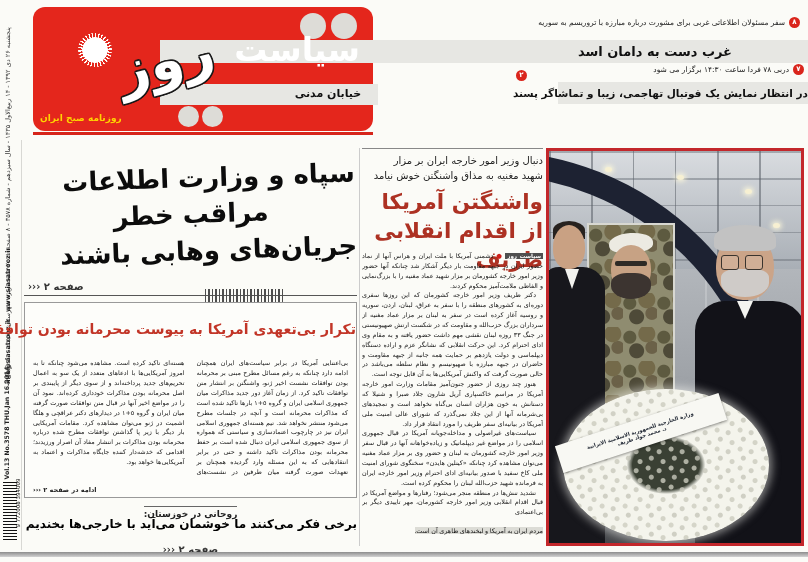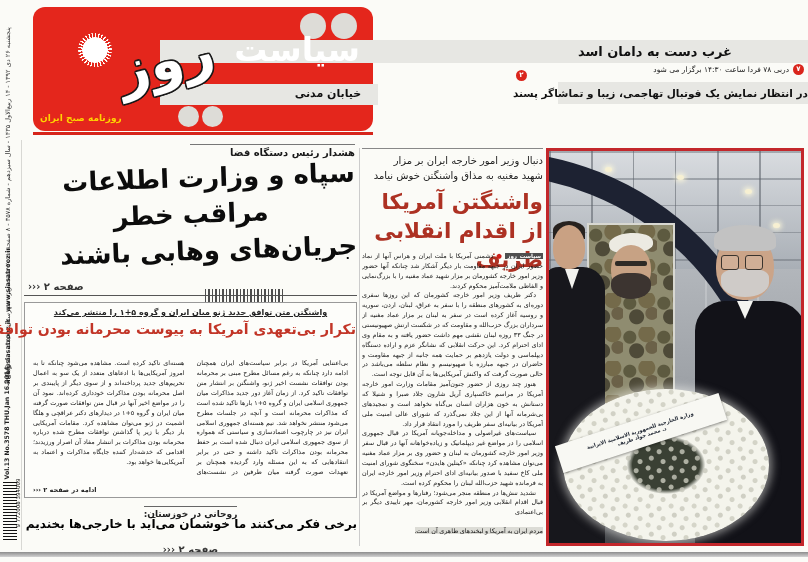--- a/index.html
+++ b/index.html
@@ -142,43 +142,44 @@
   <div class="abs logo-dot" style="left:300px;top:13px;width:26px;height:26px;"></div>
   <div class="abs logo-dot" style="left:331px;top:13px;width:26px;height:26px;"></div>
   <div class="abs logo-dot" style="left:178px;top:106px;width:21px;height:21px;"></div>
   <div class="abs logo-dot" style="left:202px;top:106px;width:21px;height:21px;"></div>
   <div class="abs sun"></div>
   <div class="abs logo-siasat rtl">سیاست</div>
   <div class="abs logo-rooz rtl">روز</div>
   <div class="abs tagline rtl">روزنامه صبح ایران</div>
   <div class="abs red-rule"></div>
 
+  <div class="abs rtl kickerline" style="left:505px;top:17px;width:295px;">
+    <span class="badge">۸</span><span>سفر مسئولان اطلاعاتی غربی برای مشورت درباره مبارزه با تروریسم به سوریه</span>
+  </div>
   <div class="abs rtl bar-title1">غرب دست به دامان اسد</div>
 
   <div class="abs rtl kickerline" style="left:558px;top:64px;width:246px;">
     <span class="badge">۷</span><span>دربی ۷۸ فردا ساعت ۱۴:۳۰ برگزار می شود</span>
   </div>
   <div class="abs bar2"></div>
   <div class="abs rtl bar-title2 nowrap">در انتظار نمایش یک فوتبال تهاجمی، زیبا و تماشاگر پسند</div>
 
   <div class="abs badge-abs" style="left:516px;top:70px;">۲</div>
   <div class="abs rtl h3b nowrap">خیابان مدنی</div>
 
-  <div class="abs rtl jud-kicker">هشدار رئیس دستگاه قضا</div>
   <div class="abs rtl jud-headline">
     <div class="jl1">سپاه و وزارت اطلاعات</div>
     <div class="jl2">مراقب خطر</div>
     <div class="jl3">جریان‌های وهابی باشند</div>
   </div>
   <div class="abs rtl pgref" style="left:28px;top:281px;width:70px;text-align:left;">صفحه ۲ ‹‹‹</div>
   <div class="abs divline"></div>
   <div class="abs hatch"></div>
 
   <div class="abs genbox">
-    <div class="gen-kicker rtl">واشنگتن متن توافق جدید ژنو میان ایران و گروه ۵+۱ را منتشر می‌کند</div>
     <div class="gen-headline rtl nowrap">تکرار بی‌تعهدی آمریکا به پیوست محرمانه بودن توافقات</div>
     <div class="gen-cols rtl">
       <span>بی‌اعتنایی آمریکا در برابر سیاست‌های ایران همچنان ادامه دارد چنانکه به رغم مسائل مطرح مبنی بر محرمانه بودن توافقات نشست اخیر ژنو، واشنگتن بر انتشار متن توافقات تاکید کرد. از زمان آغاز دور جدید مذاکرات میان جمهوری اسلامی ایران و گروه ۵+۱ بارها تاکید شده است که مذاکرات محرمانه است و آنچه در جلسات مطرح می‌شود منتشر نخواهد شد. تیم هسته‌ای جمهوری اسلامی ایران نیز در چارچوب اعتمادسازی و سیاستی که همواره از سوی جمهوری اسلامی ایران دنبال شده است بر حفظ محرمانه بودن مذاکرات تاکید داشته و حتی در برابر انتقادهایی که به این مسئله وارد گردیده همچنان بر تعهدات صورت گرفته میان طرفین در نشست‌های هسته‌ای تاکید کرده است.</span>
       <span> </span>
       <span>مشاهده می‌شود چنانکه تا به امروز آمریکایی‌ها با ادعاهای متعدد از یک سو به اعمال تحریم‌های جدید پرداخته‌اند و از سوی دیگر از پایبندی بر اصل محرمانه بودن مذاکرات خودداری کرده‌اند. نمود آن را در مواضع اخیر آنها در قبال متن توافقات صورت گرفته میان ایران و گروه ۵+۱ در دیدارهای دکتر عراقچی و هلگا اشمیت در ژنو می‌توان مشاهده کرد. مقامات آمریکایی بار دیگر با زیر پا گذاشتن توافقات مطرح شده درباره محرمانه بودن مذاکرات بر انتشار مفاد آن اصرار ورزیدند؛ اقدامی که خدشه‌دار کننده جایگاه مذاکرات و اعتماد به آمریکایی‌ها خواهد بود.</span>
     </div>
     <div class="gen-cont rtl">ادامه در صفحه ۲ ‹‹‹</div>
   </div>
 
   <div class="abs rou-kicker">

